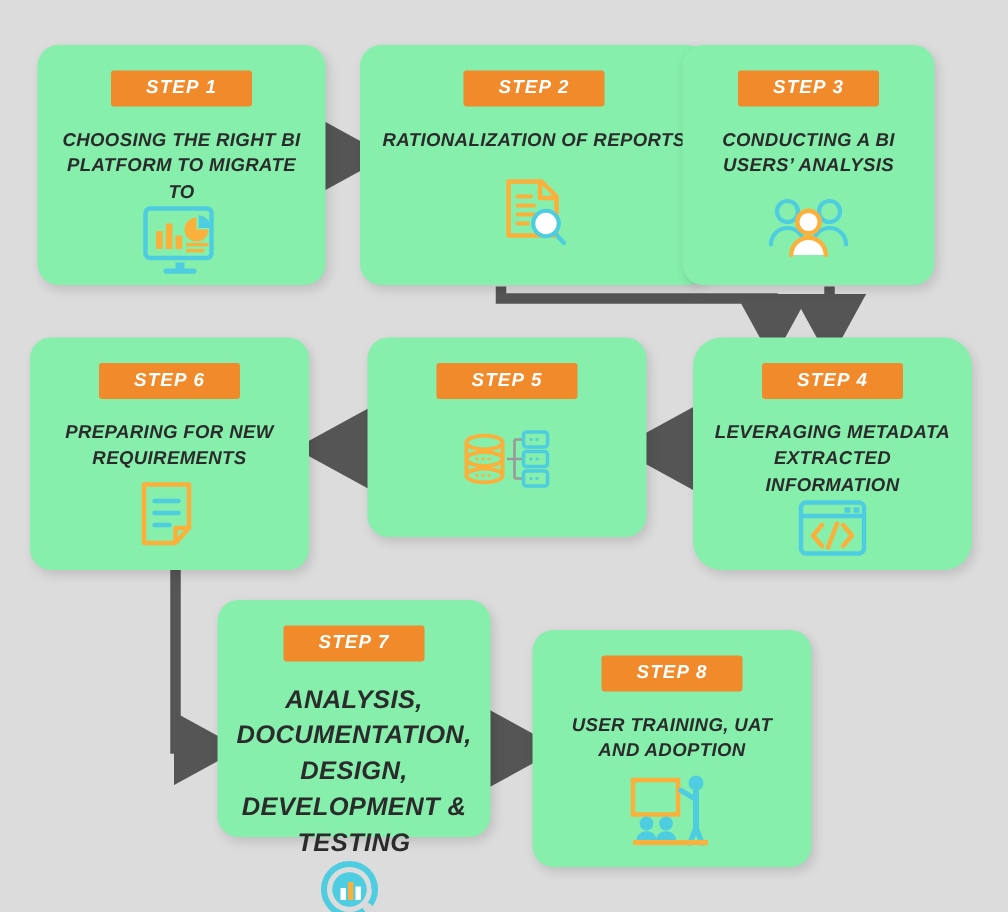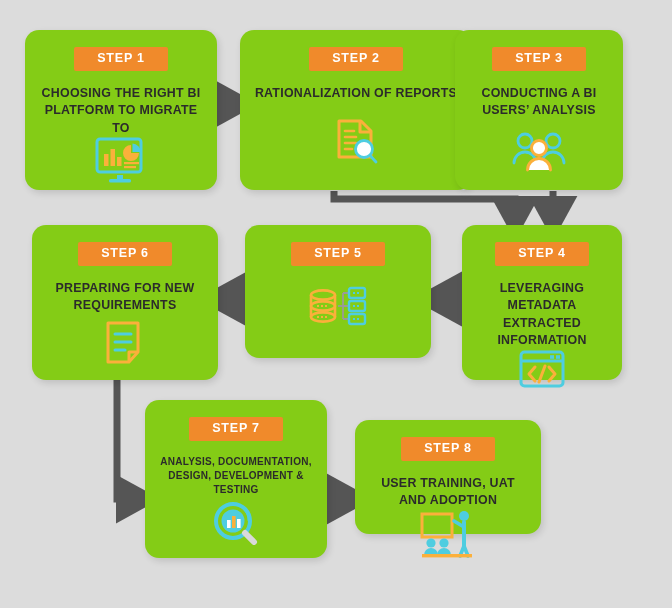--- a/index.html
+++ b/index.html
@@ -8,28 +8,29 @@
     background:#dcdcdc;
     font-family:"Liberation Sans", sans-serif;
     overflow:hidden;
     position:relative;
   }
   #stage{position:absolute;left:0;top:0;width:672px;height:608px;}
   #connectors{position:absolute;left:0;top:0;width:672px;height:608px;z-index:1;}
 
   .card{
     position:absolute;
-    background:#84cc16;
+    background:#86efac;
     border-radius:14px;
     box-shadow:2px 3px 7px rgba(0,0,0,0.13);
     z-index:2;
     box-sizing:border-box;
     display:flex;
     flex-direction:column;
     align-items:center;
+    font-style:italic;
   }
   .badge{
     background:#F08A2B;
     color:#ffffff;
     font-size:12.5px;
     font-weight:bold;
     letter-spacing:0.8px;
     text-align:center;
     padding:5px 0 6px 0;
     border-radius:2px;
@@ -49,21 +50,21 @@
     text-transform:uppercase;
   }
   .icon-wrap{
     flex:1;
     display:flex;
     align-items:center;
     justify-content:center;
     width:100%;
     padding-bottom:8px;
   }
-  .title.small{font-size:10px;line-height:1.40;}
+  .title.small{font-size:17px;line-height:1.40;}
 </style>
 </head>
 <body>
 
 <div id="stage">
 
   <svg id="connectors" viewBox="0 0 672 608">
     <defs>
       <marker id="ah" markerWidth="7" markerHeight="7" refX="2.6" refY="3.5" orient="auto">
         <path d="M0,0 L6.4,3.5 L0,7 Z" fill="#555555"></path>
@@ -151,21 +152,21 @@
         <circle cx="15" cy="11" r="7" fill="none" stroke="#4ECDE0" stroke-width="2.8"></circle>
         <path d="M4,33 a11,11 0 0,1 22,0" fill="none" stroke="#4ECDE0" stroke-width="2.8" stroke-linecap="round"></path>
         <circle cx="43" cy="11" r="7" fill="none" stroke="#4ECDE0" stroke-width="2.8"></circle>
         <path d="M32,33 a11,11 0 0,1 22,0" fill="none" stroke="#4ECDE0" stroke-width="2.8" stroke-linecap="round"></path>
         <circle cx="29" cy="18" r="7.5" fill="#ffffff" stroke="#FBB03B" stroke-width="2.9"></circle>
         <path d="M17.5,40 a11.5,11.5 0 0,1 23,0" fill="#ffffff" stroke="#FBB03B" stroke-width="2.9" stroke-linecap="round"></path>
       </svg>
     </div>
   </div>
 
-  <div class="card" style="left:462px;top:225px;width:160px;height:155px;">
+  <div class="card" style="left:462px;top:225px;width:186px;height:155px;border-radius:19px;">
     <div class="badge">STEP 4</div>
     <div class="title">LEVERAGING METADATA EXTRACTED INFORMATION</div>
     <div class="icon-wrap">
       <svg width="46" height="38" viewBox="0 0 46 38">
         <rect x="2" y="2" width="42" height="34" rx="3.5" fill="none" stroke="#4ECDE0" stroke-width="3"></rect>
         <line x1="2" y1="11" x2="44" y2="11" stroke="#4ECDE0" stroke-width="3"></line>
         <rect x="31" y="5.2" width="4" height="3.6" fill="#4ECDE0"></rect>
         <rect x="37" y="5.2" width="4" height="3.6" fill="#4ECDE0"></rect>
         <path d="M16,17 L10,24 L16,31" fill="none" stroke="#FBB03B" stroke-width="3" stroke-linecap="round" stroke-linejoin="round"></path>
         <path d="M30,17 L36,24 L30,31" fill="none" stroke="#FBB03B" stroke-width="3" stroke-linecap="round" stroke-linejoin="round"></path>
@@ -193,21 +194,21 @@
         <rect x="42" y="2" width="16" height="10" rx="2" fill="none" stroke="#4ECDE0" stroke-width="2.4"></rect>
         <line x1="46" y1="7" x2="54" y2="7" stroke="#4ECDE0" stroke-width="1.8" stroke-dasharray="2 2"></line>
         <rect x="42" y="15" width="16" height="10" rx="2" fill="none" stroke="#4ECDE0" stroke-width="2.4"></rect>
         <line x1="46" y1="20" x2="54" y2="20" stroke="#4ECDE0" stroke-width="1.8" stroke-dasharray="2 2"></line>
         <rect x="42" y="28" width="16" height="10" rx="2" fill="none" stroke="#4ECDE0" stroke-width="2.4"></rect>
         <line x1="46" y1="33" x2="54" y2="33" stroke="#4ECDE0" stroke-width="1.8" stroke-dasharray="2 2"></line>
       </svg>
     </div>
   </div>
 
-  <div class="card" style="left:32px;top:225px;width:186px;height:155px;">
+  <div class="card" style="left:20px;top:225px;width:186px;height:155px;">
     <div class="badge">STEP 6</div>
     <div class="title">PREPARING FOR NEW REQUIREMENTS</div>
     <div class="icon-wrap">
       <svg width="42" height="46" viewBox="0 0 42 46">
         <path d="M4,3 L34,3 L34,32 L25,42 L4,42 Z" fill="none" stroke="#FBB03B" stroke-width="3" stroke-linejoin="round"></path>
         <path d="M34,32 L25,32 L25,42" fill="none" stroke="#FBB03B" stroke-width="3" stroke-linejoin="round"></path>
         <line x1="11" y1="14" x2="27" y2="14" stroke="#4ECDE0" stroke-width="3" stroke-linecap="round"></line>
         <line x1="11" y1="22" x2="27" y2="22" stroke="#4ECDE0" stroke-width="3" stroke-linecap="round"></line>
         <line x1="11" y1="30" x2="21" y2="30" stroke="#4ECDE0" stroke-width="3" stroke-linecap="round"></line>
       </svg>
@@ -223,21 +224,21 @@
         <circle cx="20" cy="20" r="11.5" fill="#4ECDE0"></circle>
         <rect x="14" y="19" width="3.6" height="8" fill="#ffffff"></rect>
         <rect x="19" y="15" width="3.6" height="12" fill="#FBB03B"></rect>
         <rect x="24" y="18" width="3.6" height="9" fill="#ffffff"></rect>
         <line x1="32" y1="32" x2="41" y2="41" stroke="#d9d9d9" stroke-width="6" stroke-linecap="round"></line>
         <path d="M31,7 a17,17 0 0,1 5,12" fill="none" stroke="#4ECDE0" stroke-width="3" stroke-linecap="round"></path>
       </svg>
     </div>
   </div>
 
-  <div class="card" style="left:355px;top:420px;width:186px;height:114px;">
+  <div class="card" style="left:355px;top:420px;width:186px;height:158px;">
     <div class="badge">STEP 8</div>
     <div class="title">USER TRAINING, UAT AND ADOPTION</div>
     <div class="icon-wrap">
       <svg width="58" height="48" viewBox="0 0 58 48">
         <rect x="3" y="4" width="30" height="23" fill="none" stroke="#FBB03B" stroke-width="3"></rect>
         <circle cx="45" cy="6" r="5" fill="#4ECDE0"></circle>
         <path d="M45,12 L45,36" stroke="#4ECDE0" stroke-width="4" stroke-linecap="round"></path>
         <path d="M45,17 L35,11" stroke="#4ECDE0" stroke-width="3.6" stroke-linecap="round"></path>
         <path d="M45,36 L41,46 M45,36 L49,46" stroke="#4ECDE0" stroke-width="3.6" stroke-linecap="round"></path>
         <circle cx="12" cy="33" r="4.6" fill="#4ECDE0"></circle>

